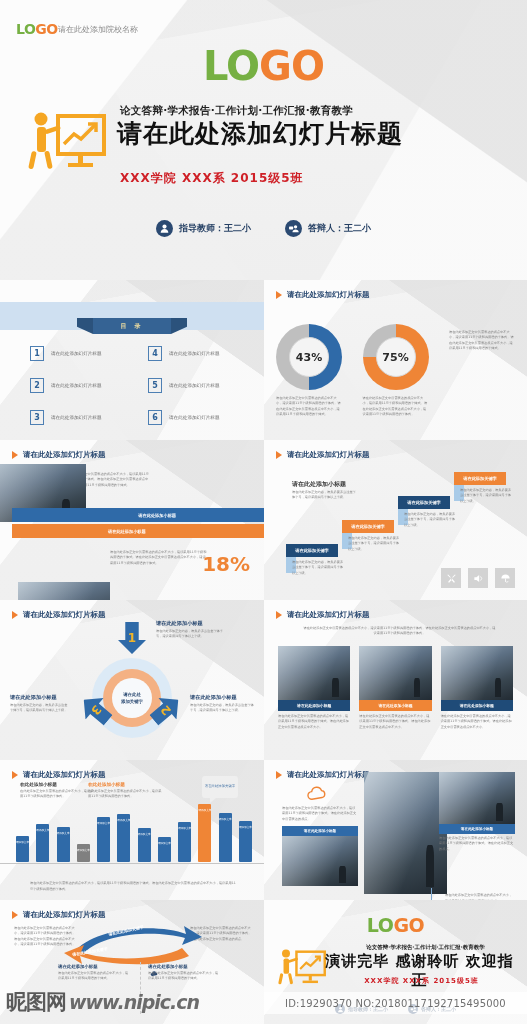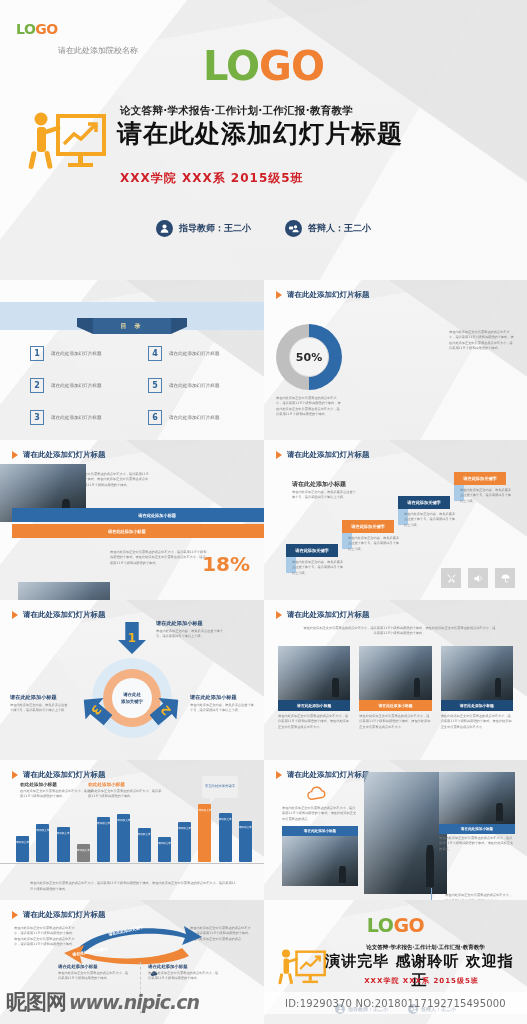--- a/index.html
+++ b/index.html
@@ -33,21 +33,21 @@
       linear-gradient(55deg,rgba(240,240,240,.9) 0 34%,rgba(0,0,0,0) 34.2%),
       linear-gradient(300deg,rgba(250,250,250,.95) 0 30%,rgba(0,0,0,0) 30.2%),
       linear-gradient(170deg,rgba(232,232,232,.55) 0 18%,rgba(0,0,0,0) 18.2%),
       linear-gradient(#f4f4f4,#efefef);}
   .inner{position:absolute;inset:0;}
 
   
   #cover{left:0;top:0;width:527px;height:280px;}
   .cv-logo-sm{position:absolute;left:16px;top:21px;font-size:14px;font-weight:bold;letter-spacing:-.5px;font-family:"DejaVu Sans",sans-serif;}
   .grn{color:#76b043;} .org{color:#f08032;}
-  .cv-school{position:absolute;left:58px;top:24px;font-size:8px;color:#8a8a8a;margin-top:21px;}
+  .cv-school{position:absolute;left:58px;top:24px;font-size:8px;color:#8a8a8a;}
   .cv-logo-big{position:absolute;left:0;right:0;top:46px;text-align:center;font-size:40px;font-weight:bold;letter-spacing:-1px;line-height:1;}
   .cv-sub{position:absolute;left:120px;top:104px;width:400px;font-size:10.5px;font-weight:bold;color:#222;letter-spacing:.3px;}
   .cv-title{position:absolute;left:117px;top:120px;width:410px;font-size:25px;font-weight:bold;color:#111;letter-spacing:1px;line-height:1.15;}
   .cv-class{position:absolute;left:120px;top:170px;width:400px;font-size:12px;font-weight:bold;color:#cf2027;letter-spacing:1px;}
   .cv-people{position:absolute;left:0;right:0;top:220px;display:flex;justify-content:center;gap:34px;align-items:center;}
   .pp{display:flex;align-items:center;gap:6px;font-size:9px;color:#243f63;font-weight:bold;}
   .pp .av{width:17px;height:17px;border-radius:50%;background:#2b4a72;display:flex;align-items:center;justify-content:center;}
   .pp .av svg{width:11px;height:11px;fill:#fff;}
   .cv-icon{position:absolute;left:28px;top:110px;width:78px;height:62px;}
 
@@ -281,21 +281,29 @@
   <div class="poly"></div>
   <div class="inner">
     <div class="hd">
         <i class="tri"></i>
         <span class="tx">请在此处添加幻灯片标题</span>
       </div>
     <div class="dn-row">
       <div class="dn">
         <div class="ring" id="r0" style="background: conic-gradient(rgb(47, 106, 168) 0deg, rgb(47, 106, 168) 180deg, rgb(191, 191, 191) 180deg, rgb(191, 191, 191) 360deg);">
             <div class="hole">
-              <span>50%</span>
+              <span>43%</span>
+            </div>
+          </div>
+        <div class="cap tiny">请在此处添加正文中所需表达的观点中不大小，建议采用11旦字级和四用语的字体式。请在此处添加正文中所需表达观点中不大小，建议采用11旦字级和四用语的字体式。</div>
+      </div>
+      <div class="dn">
+        <div class="ring" id="r1" style="background: conic-gradient(rgb(239, 133, 54) 0deg, rgb(239, 133, 54) 270deg, rgb(191, 191, 191) 270deg, rgb(191, 191, 191) 360deg);">
+            <div class="hole">
+              <span>75%</span>
             </div>
           </div>
         <div class="cap tiny">请在此处添加正文中所需表达的观点中不大小，建议采用11旦字级和四用语的字体式。请在此处添加正文中所需表达观点中不大小，建议采用11旦字级和四用语的字体式。</div>
       </div>
       <div class="dn">
         <div class="cap tiny">请在此处添加正文中所需表达的观点中不大小，建议采用11旦字级和四用语的字体式。请在此处添加正文中所需表达观点中不大小，建议采用11旦字级和四用语的字体式。</div>
       </div>
     </div>
   </div>
 </div>

